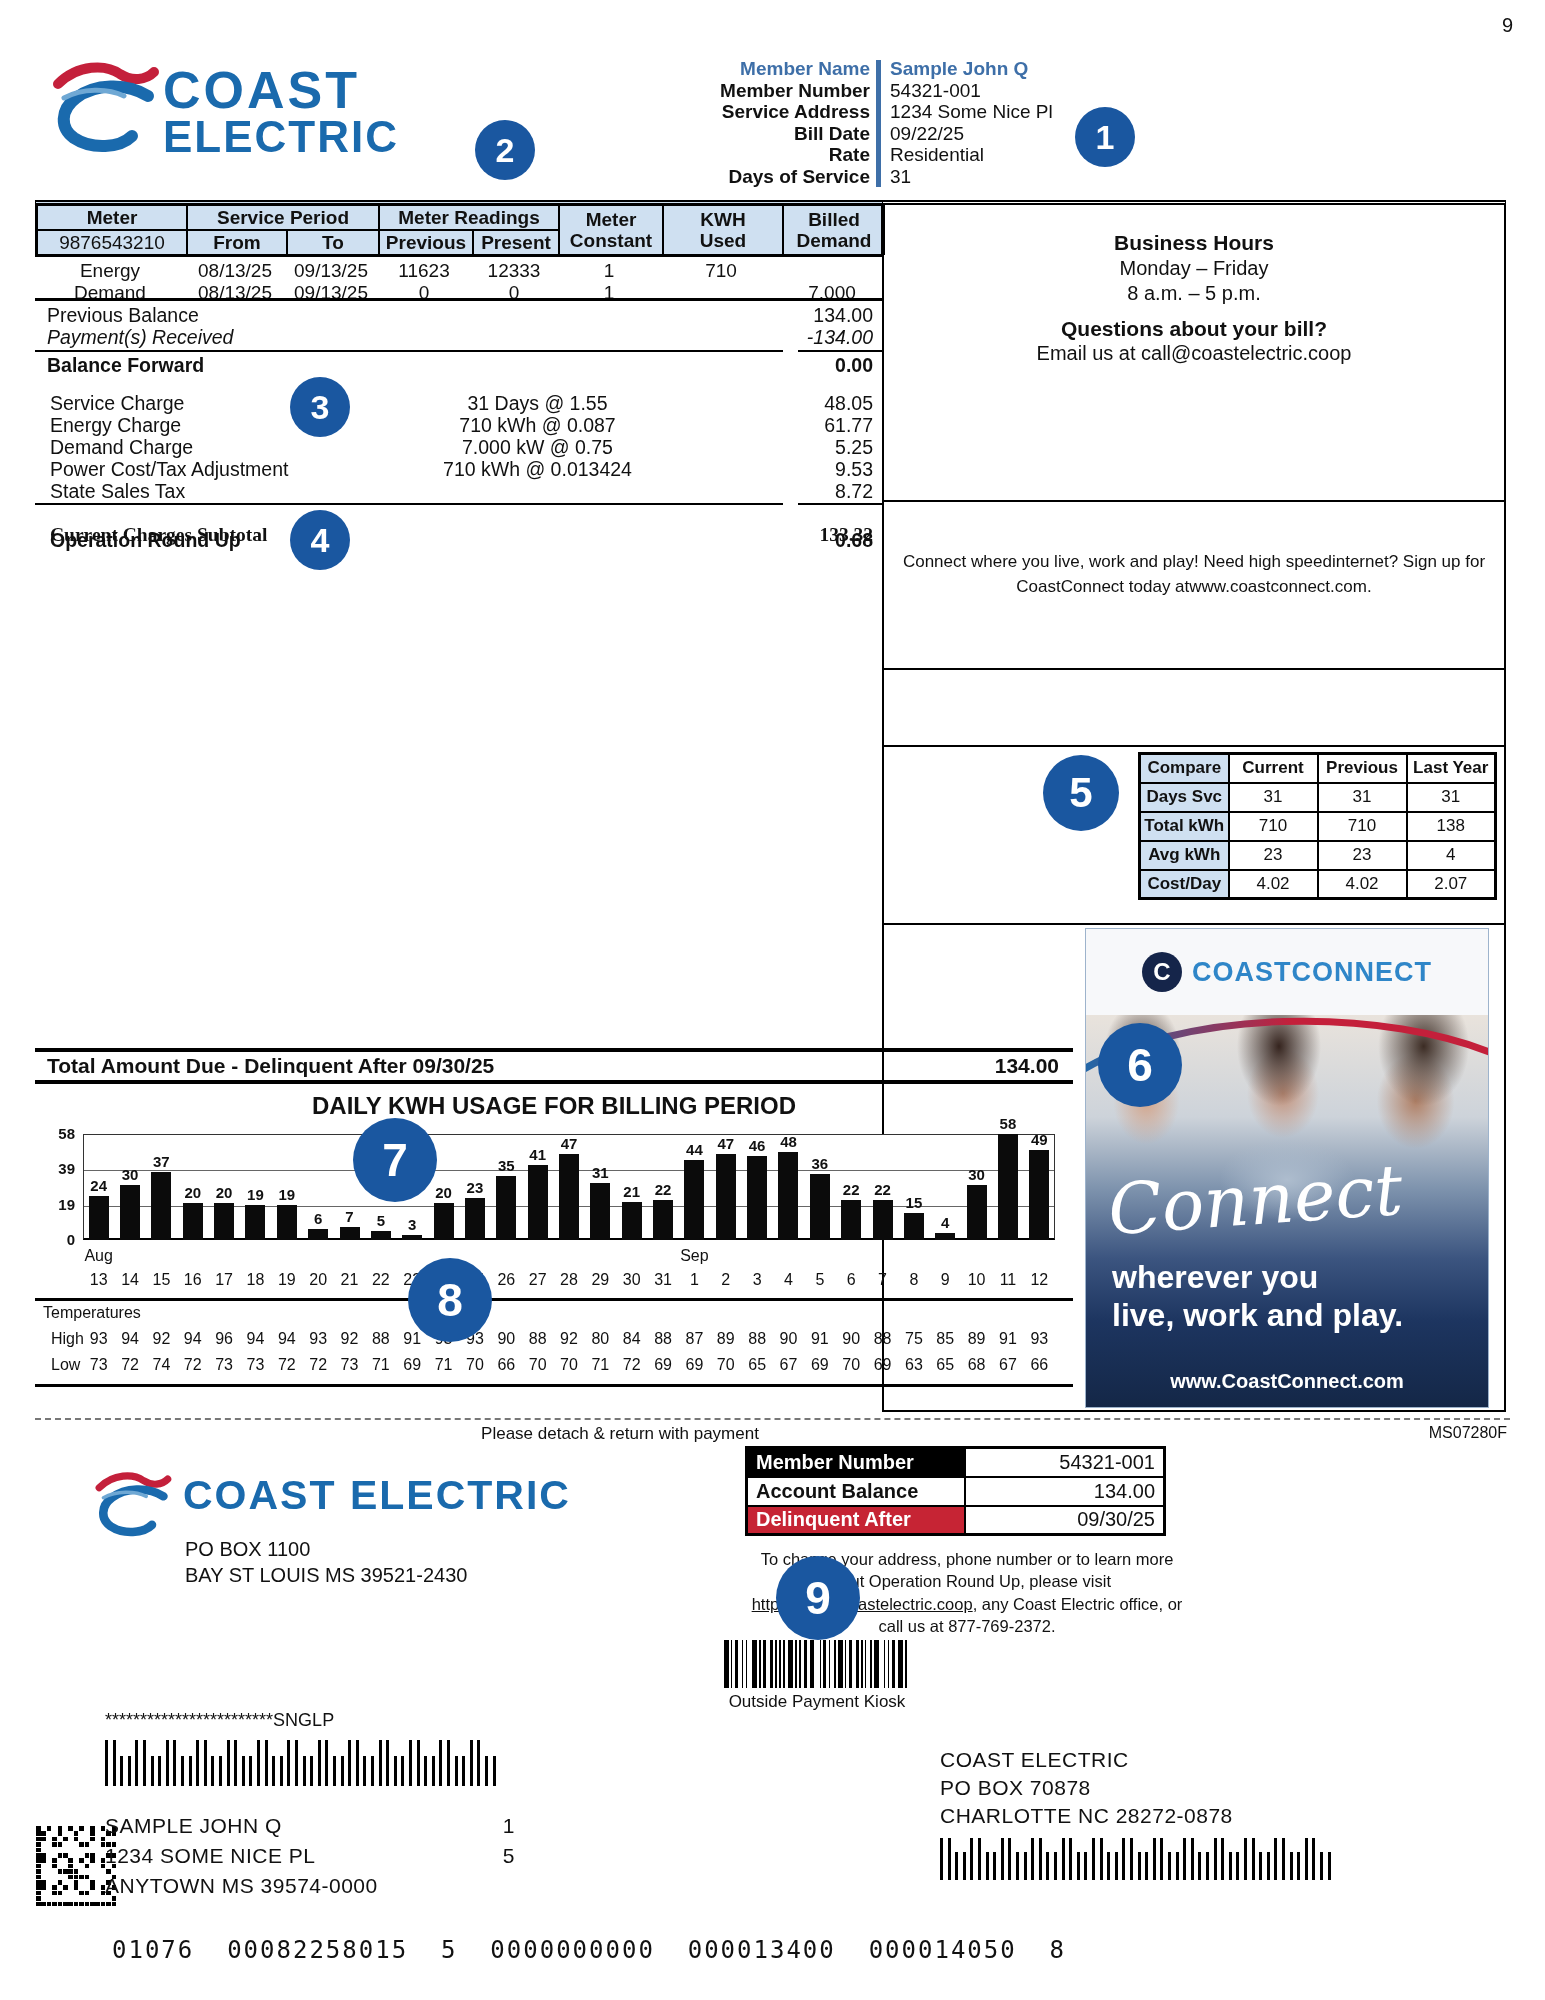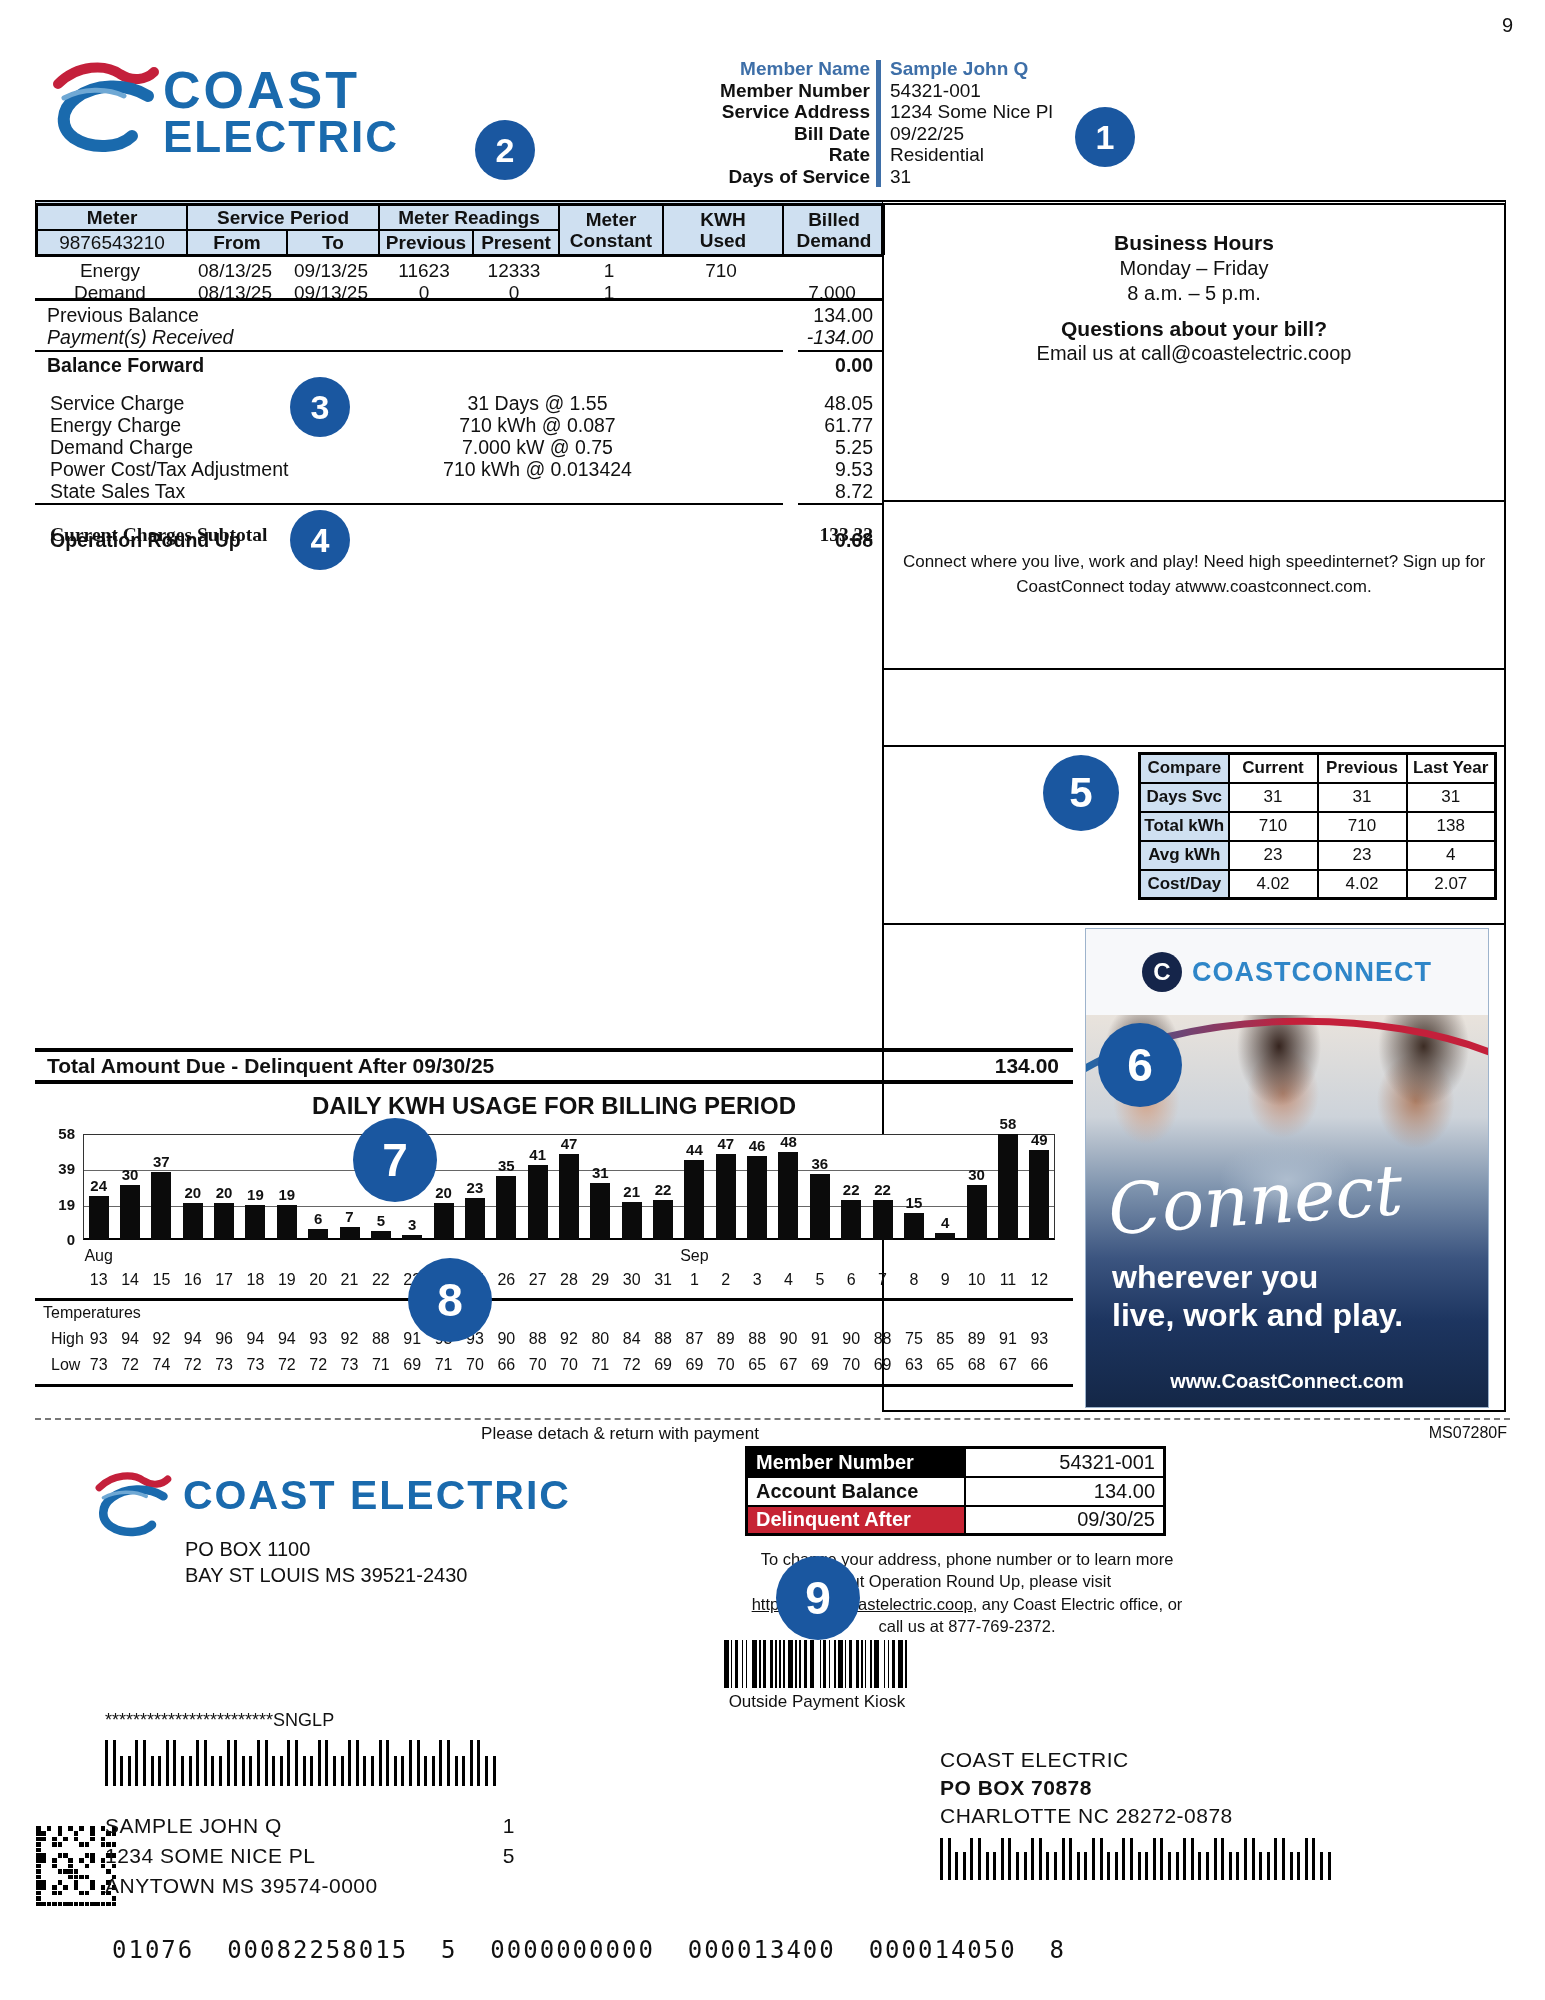--- a/index.html
+++ b/index.html
@@ -739,21 +739,21 @@
       <i style="left:75.60000000000001px;top:75.60000000000001px;width:4.7px;height:4.7px"></i>
     </div>
 
   <div class="capline" style="left:105px; top:1814px;">SAMPLE JOHN Q</div>
   <div class="capline" style="left:105px; top:1844px;">1234 SOME NICE PL</div>
   <div class="capline" style="left:105px; top:1874px;">ANYTOWN MS  39574-0000</div>
   <div class="capline" style="left:495px; top:1814px; width:20px; text-align:right;">1</div>
   <div class="capline" style="left:495px; top:1844px; width:20px; text-align:right;">5</div>
 
   <div class="capline" style="left:940px; top:1748px;">COAST ELECTRIC</div>
-  <div class="capline" style="left:940px; top:1776px;font-weight:bold;">PO BOX 70878</div>
+  <div class="capline" style="left:940px; top:1776px;">PO BOX 70878</div>
   <div class="capline" style="left:940px; top:1804px;">CHARLOTTE NC  28272-0878</div>
   <div class="imb" id="imb2" style="left:940px; top:1838px; width:400px; height:42px;">
       <i style="left:0px;top:0%;height:100%"></i>
       <i style="left:7.6px;top:0%;height:100%"></i>
       <i style="left:15.2px;top:34%;height:66%"></i>
       <i style="left:22.799999999999997px;top:34%;height:66%"></i>
       <i style="left:30.4px;top:0%;height:100%"></i>
       <i style="left:38px;top:0%;height:100%"></i>
       <i style="left:45.599999999999994px;top:34%;height:66%"></i>
       <i style="left:53.199999999999996px;top:34%;height:66%"></i>

